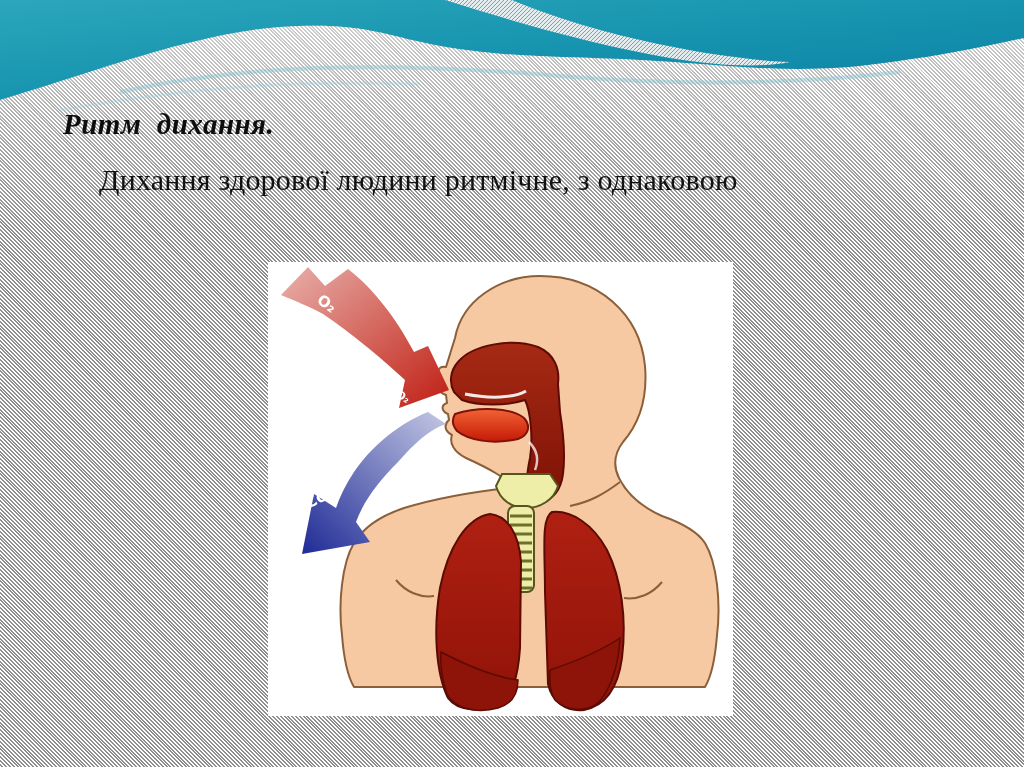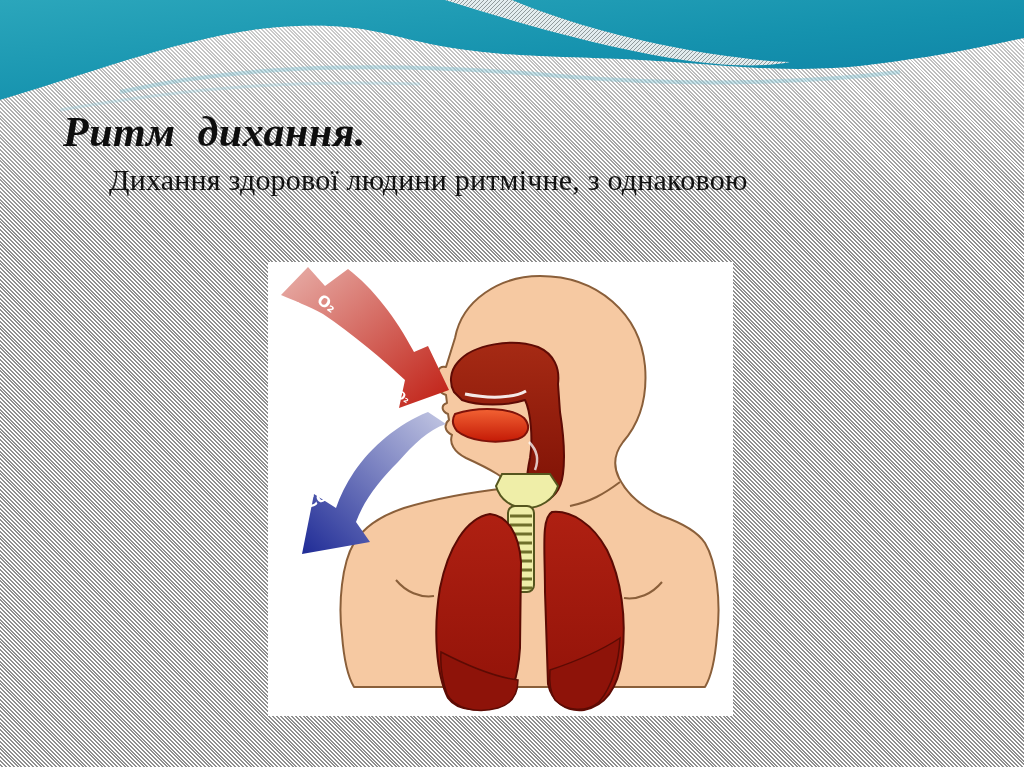--- a/index.html
+++ b/index.html
@@ -14,30 +14,30 @@
   .slide{ position:relative; width:1024px; height:767px; }
 
   .header-wave{
     position:absolute; left:0; top:0; width:1024px; height:240px;
     pointer-events:none;
   }
 
   .title{
     position:absolute; left:63px; top:108px;
     font-family:"Liberation Serif", serif;
-    font-size:42px; font-weight:bold; font-style:italic;
+    font-size:29px; font-weight:bold; font-style:italic;
     color:#0d0d0d; white-space:pre; letter-spacing:0.5px;
   }
   .body-text{
     position:absolute; left:62px; top:161px; width:900px;
     font-family:"Liberation Serif", serif;
     font-size:30px; color:#111; line-height:37px;
   }
   .body-text p{ white-space:nowrap; letter-spacing:0.2px; }
-  .body-text p.indent{ padding-left:47px; }
+  .body-text p.indent{ padding-left:37px; }
 
   .figure{
     position:absolute; left:268px; top:262px; width:465px; height:454px;
     background:#ffffff;
   }
   .figure svg{ display:block; width:100%; height:100%; }
 
   .arrow-label{
     font-family:"DejaVu Sans", sans-serif;
     font-weight:bold; fill:#ffffff;

